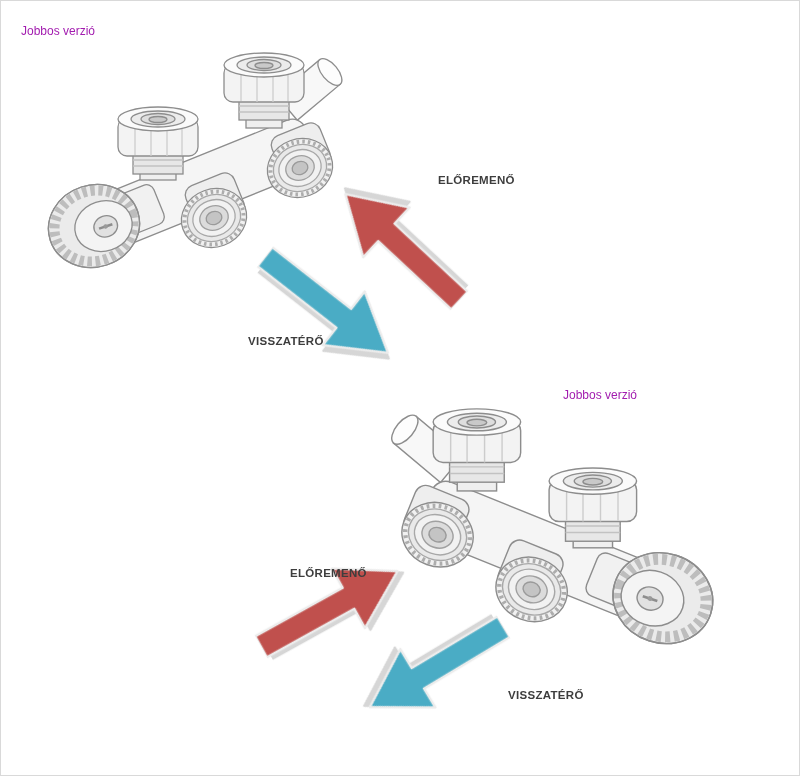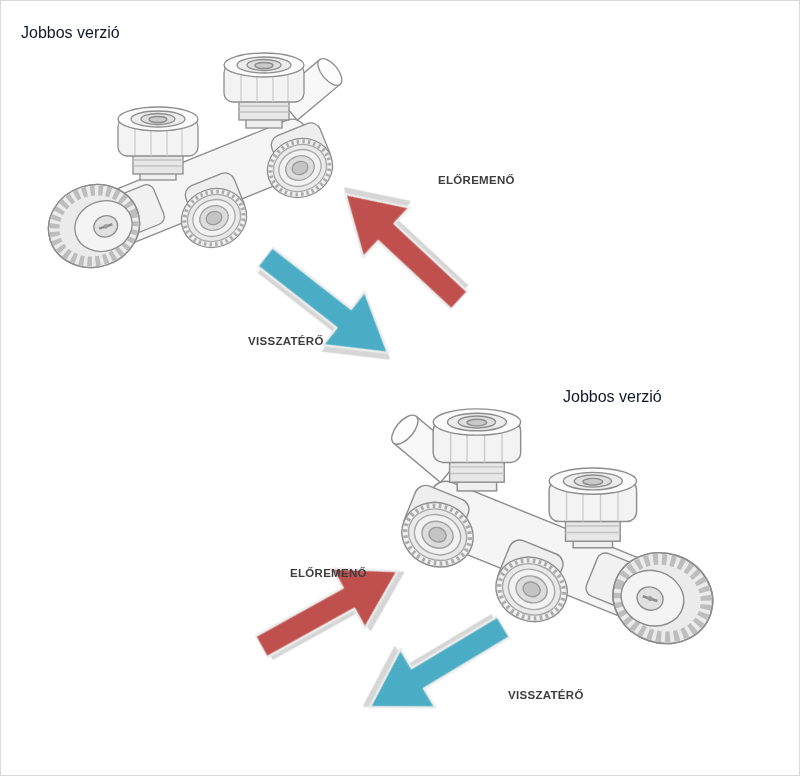--- a/index.html
+++ b/index.html
@@ -7,22 +7,22 @@
     position:relative;
     width:800px;height:776px;
     background:#ffffff;
     border:1px solid #d9d9d9;
     box-sizing:border-box;
     font-family:"Liberation Sans", sans-serif;
     overflow:hidden;
   }
   .version-title{
     position:absolute;
-    font-size:16px;
-    color:#0f172a;
+    font-size:12px;
+    color:#a21caf;
   }
   .flow-label{
     position:absolute;
     font-size:11.5px;
     font-weight:bold;
     letter-spacing:0.3px;
     color:#3d3d3d;
     padding-left:44px;
   }
   .arrow{

